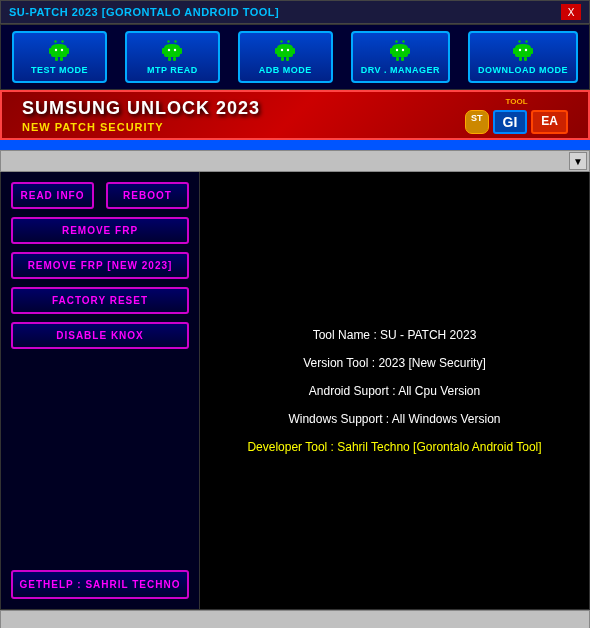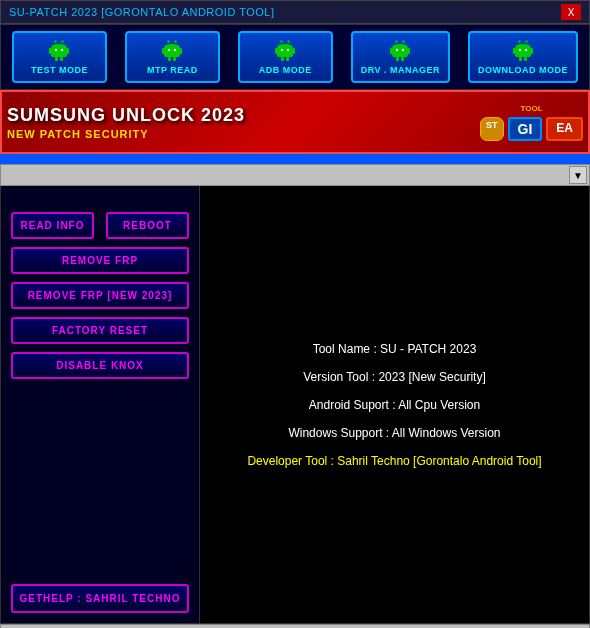--- a/index.html
+++ b/index.html
@@ -18,21 +18,21 @@
       border: 1px solid #444;
       height: 24px;
       display: flex;
       align-items: center;
       justify-content: space-between;
       padding: 0 8px;
     }
     #title-text {
       color: #00bfff;
       font-size: 11px;
-      font-weight: normal;
+      font-weight: bold;
       letter-spacing: 0.5px;
     }
     #close-btn {
       background: #cc0000;
       color: white;
       border: none;
       width: 20px;
       height: 16px;
       font-size: 10px;
       cursor: pointer;
@@ -67,24 +67,24 @@
       gap: 2px;
       min-width: 95px;
       height: 52px;
       justify-content: center;
     }
 
     
     #header-banner {
       background: linear-gradient(135deg, #8b0000, #cc0000, #8b0000);
       border: 2px solid #ff4444;
-      height: 64px;
-      display: flex;
-      align-items: center;
-      padding: 0 5px;
+      height: 50px;
+      display: flex;
+      align-items: center;
+      padding: 0 20px;
       gap: 18px;
     }
     #banner-title {
       color: #ffffff;
       font-size: 18px;
       font-weight: 900;
       letter-spacing: 1px;
       text-shadow: 2px 2px 4px #000;
     }
     #banner-subtitle {
@@ -190,21 +190,20 @@
       font-weight: bold;
       letter-spacing: 1px;
       padding: 6px 4px;
       cursor: pointer;
       text-align: center;
       width: 100%;
     }
     .action-btn-row {
       display: flex;
       gap: 12px;
-      margin-top: 16px;
     }
     .action-btn-row .action-btn {
       flex: 1;
     }
     #gethelp-btn {
       margin-top: auto;
       background: linear-gradient(180deg, #000066, #000033);
       border: 2px solid #cc00cc;
       border-radius: 3px;
       color: #ff00ff;

